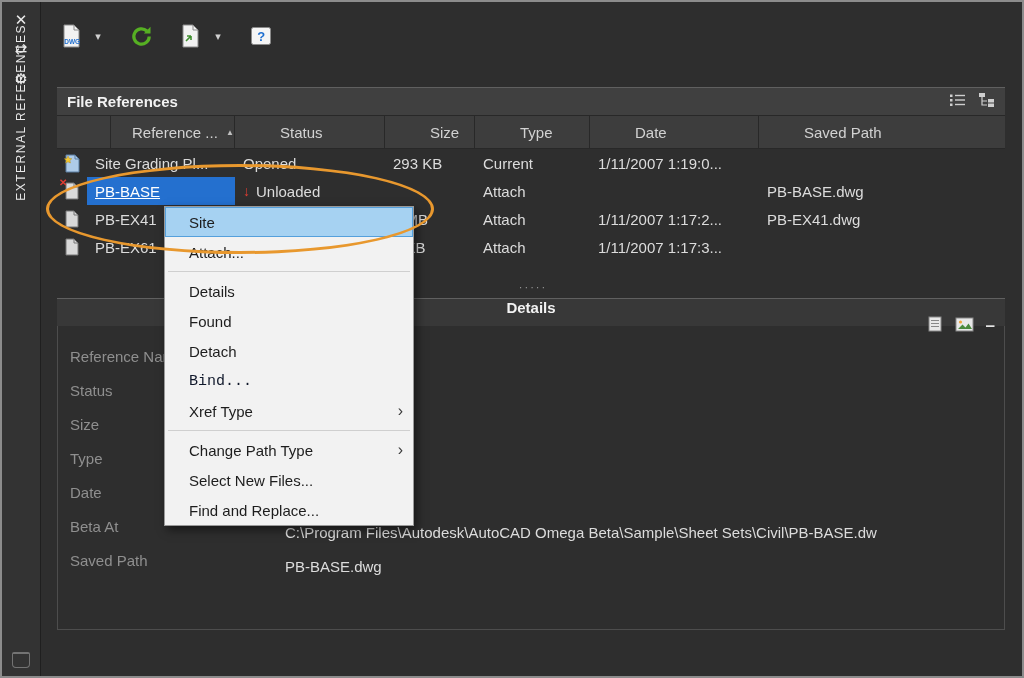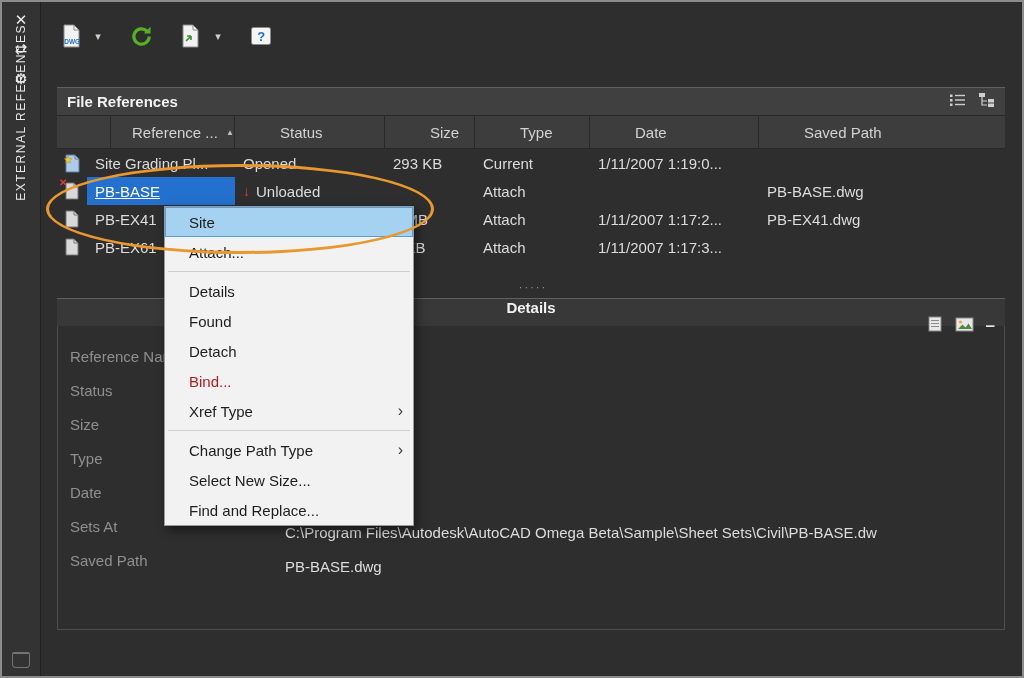--- a/index.html
+++ b/index.html
@@ -46,21 +46,21 @@
     display:flex;align-items:center;padding:0 10px;box-sizing:border-box;flex-direction:column;}
   .dfields{position:absolute;left:0;top:40px;width:100%;}
   .dfield{display:grid;grid-template-columns:215px 1fr;height:34px;align-items:center;padding-left:12px;font-size:15px;}
   .dlabel{color:#8f8f8f;white-space:nowrap;overflow:hidden;}
   .dvalue{color:#dcdcdc;white-space:nowrap;overflow:hidden;padding-right:4px;margin-top:12px;}
   
   .context-menu{position:absolute;left:162px;top:204px;width:250px;background:#f2f2f2;border:1px solid #9a9a9a;
     box-shadow:3px 4px 9px rgba(0,0,0,.5);z-index:50;box-sizing:border-box;}
   .menu-item{height:30px;display:flex;align-items:center;padding:0 10px 0 24px;font-size:15px;color:#1d1d1d;}
   .menu-item.hl{background:#a6d2f2;box-shadow:inset 0 0 0 1px #55a0dc;}
-  .menu-item.disabled{color:#b91c1c;}
+  .menu-item.disabled{color:#0f172a;font-family:Liberation Mono, monospace;}
   .sub-arrow{margin-left:auto;color:#3c3c3c;font-size:16px;}
   .menu-sep{height:1px;background:#cfcfcf;margin:4px 3px;}
   
   .callout{position:absolute;left:44px;top:162px;width:382px;height:84px;border:3px solid #e8982e;border-radius:50%;
     z-index:60;pointer-events:none;}
 </style>
 </head>
 <body>
 
 <div class="palette">
@@ -257,21 +257,21 @@
       </div>
       <div class="dfield">
         <span class="dlabel">Type</span>
           <span class="dvalue"></span>
       </div>
       <div class="dfield">
         <span class="dlabel">Date</span>
           <span class="dvalue"></span>
       </div>
       <div class="dfield">
-        <span class="dlabel">Sets At</span>
+        <span class="dlabel">Beta At</span>
           <span class="dvalue">C:\Program Files\Autodesk\AutoCAD Omega Beta\Sample\Sheet Sets\Civil\PB-BASE.dw</span>
       </div>
       <div class="dfield">
         <span class="dlabel">Saved Path</span>
           <span class="dvalue">PB-BASE.dwg</span>
       </div>
     </div>
   </div>
 
   <div class="context-menu">
@@ -297,21 +297,21 @@
     <div class="menu-item">
       <span>Xref Type</span>
       <span class="sub-arrow">›</span>
     </div>
     <div class="menu-sep"></div>
     <div class="menu-item">
       <span>Change Path Type</span>
       <span class="sub-arrow">›</span>
     </div>
     <div class="menu-item">
-      <span>Select New Size...</span>
+      <span>Select New Files...</span>
     </div>
     <div class="menu-item">
       <span>Find and Replace...</span>
     </div>
   </div>
 
   <div class="callout"></div>
 
 </div>
 

